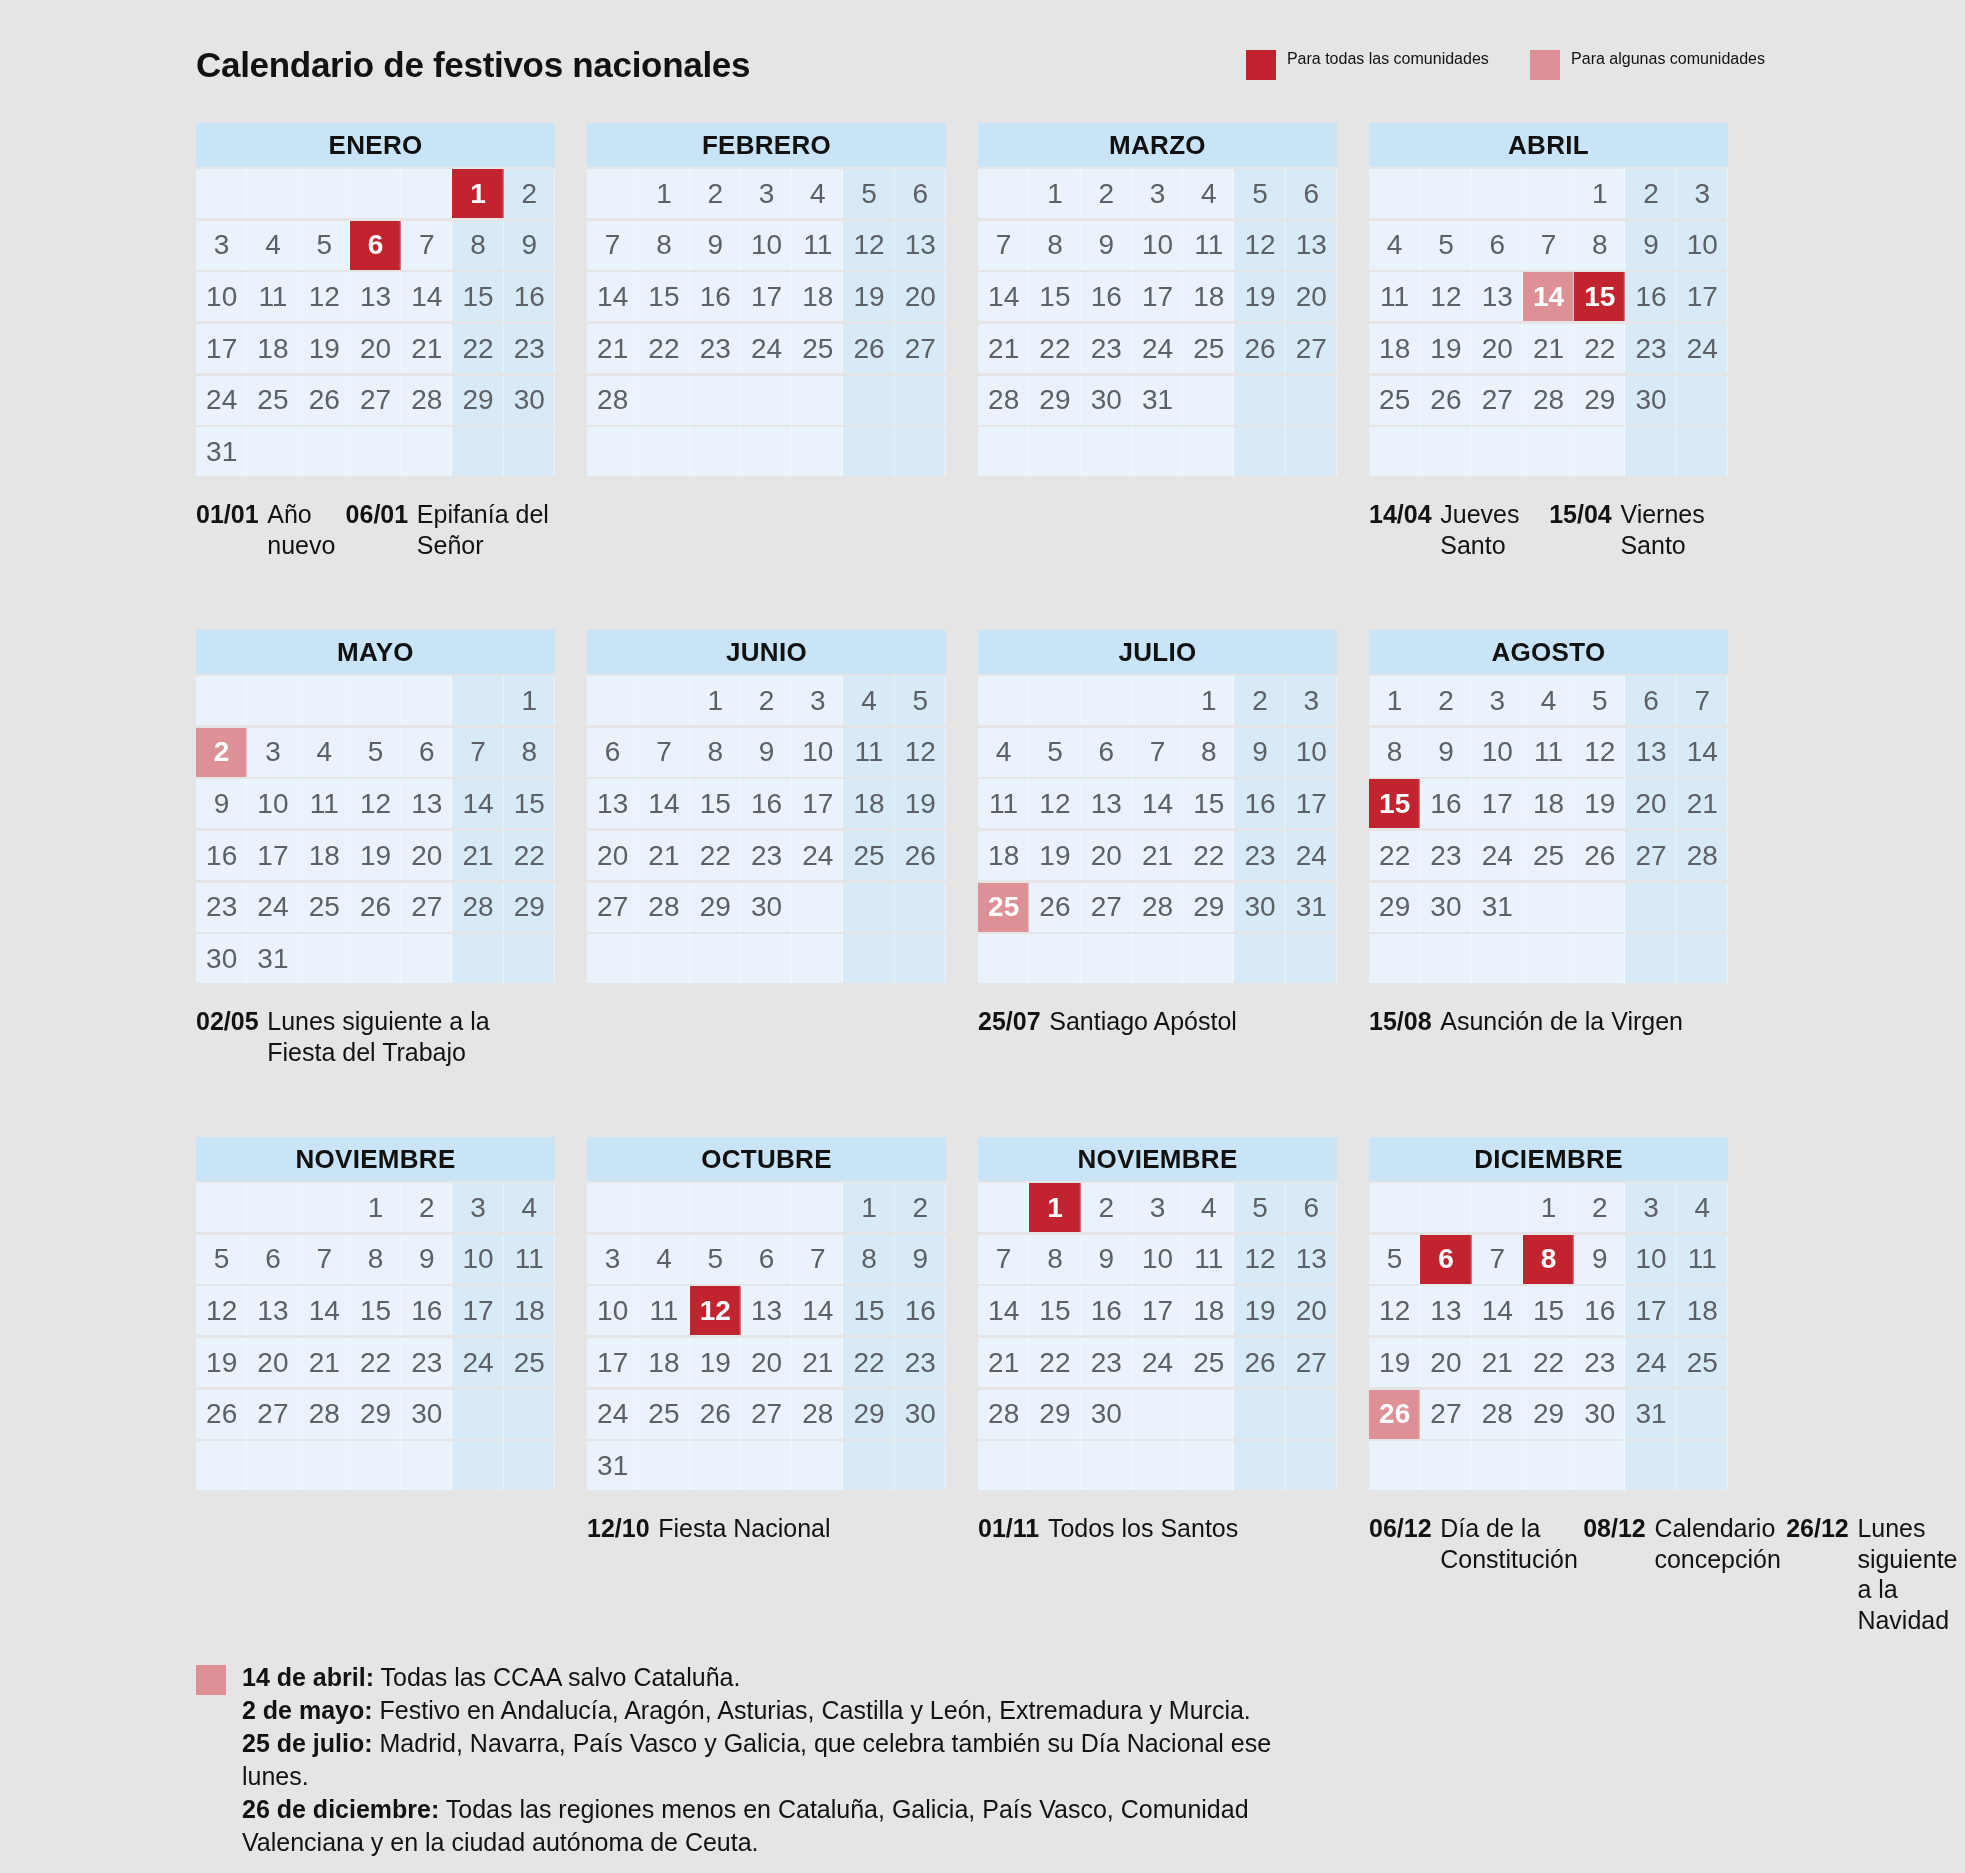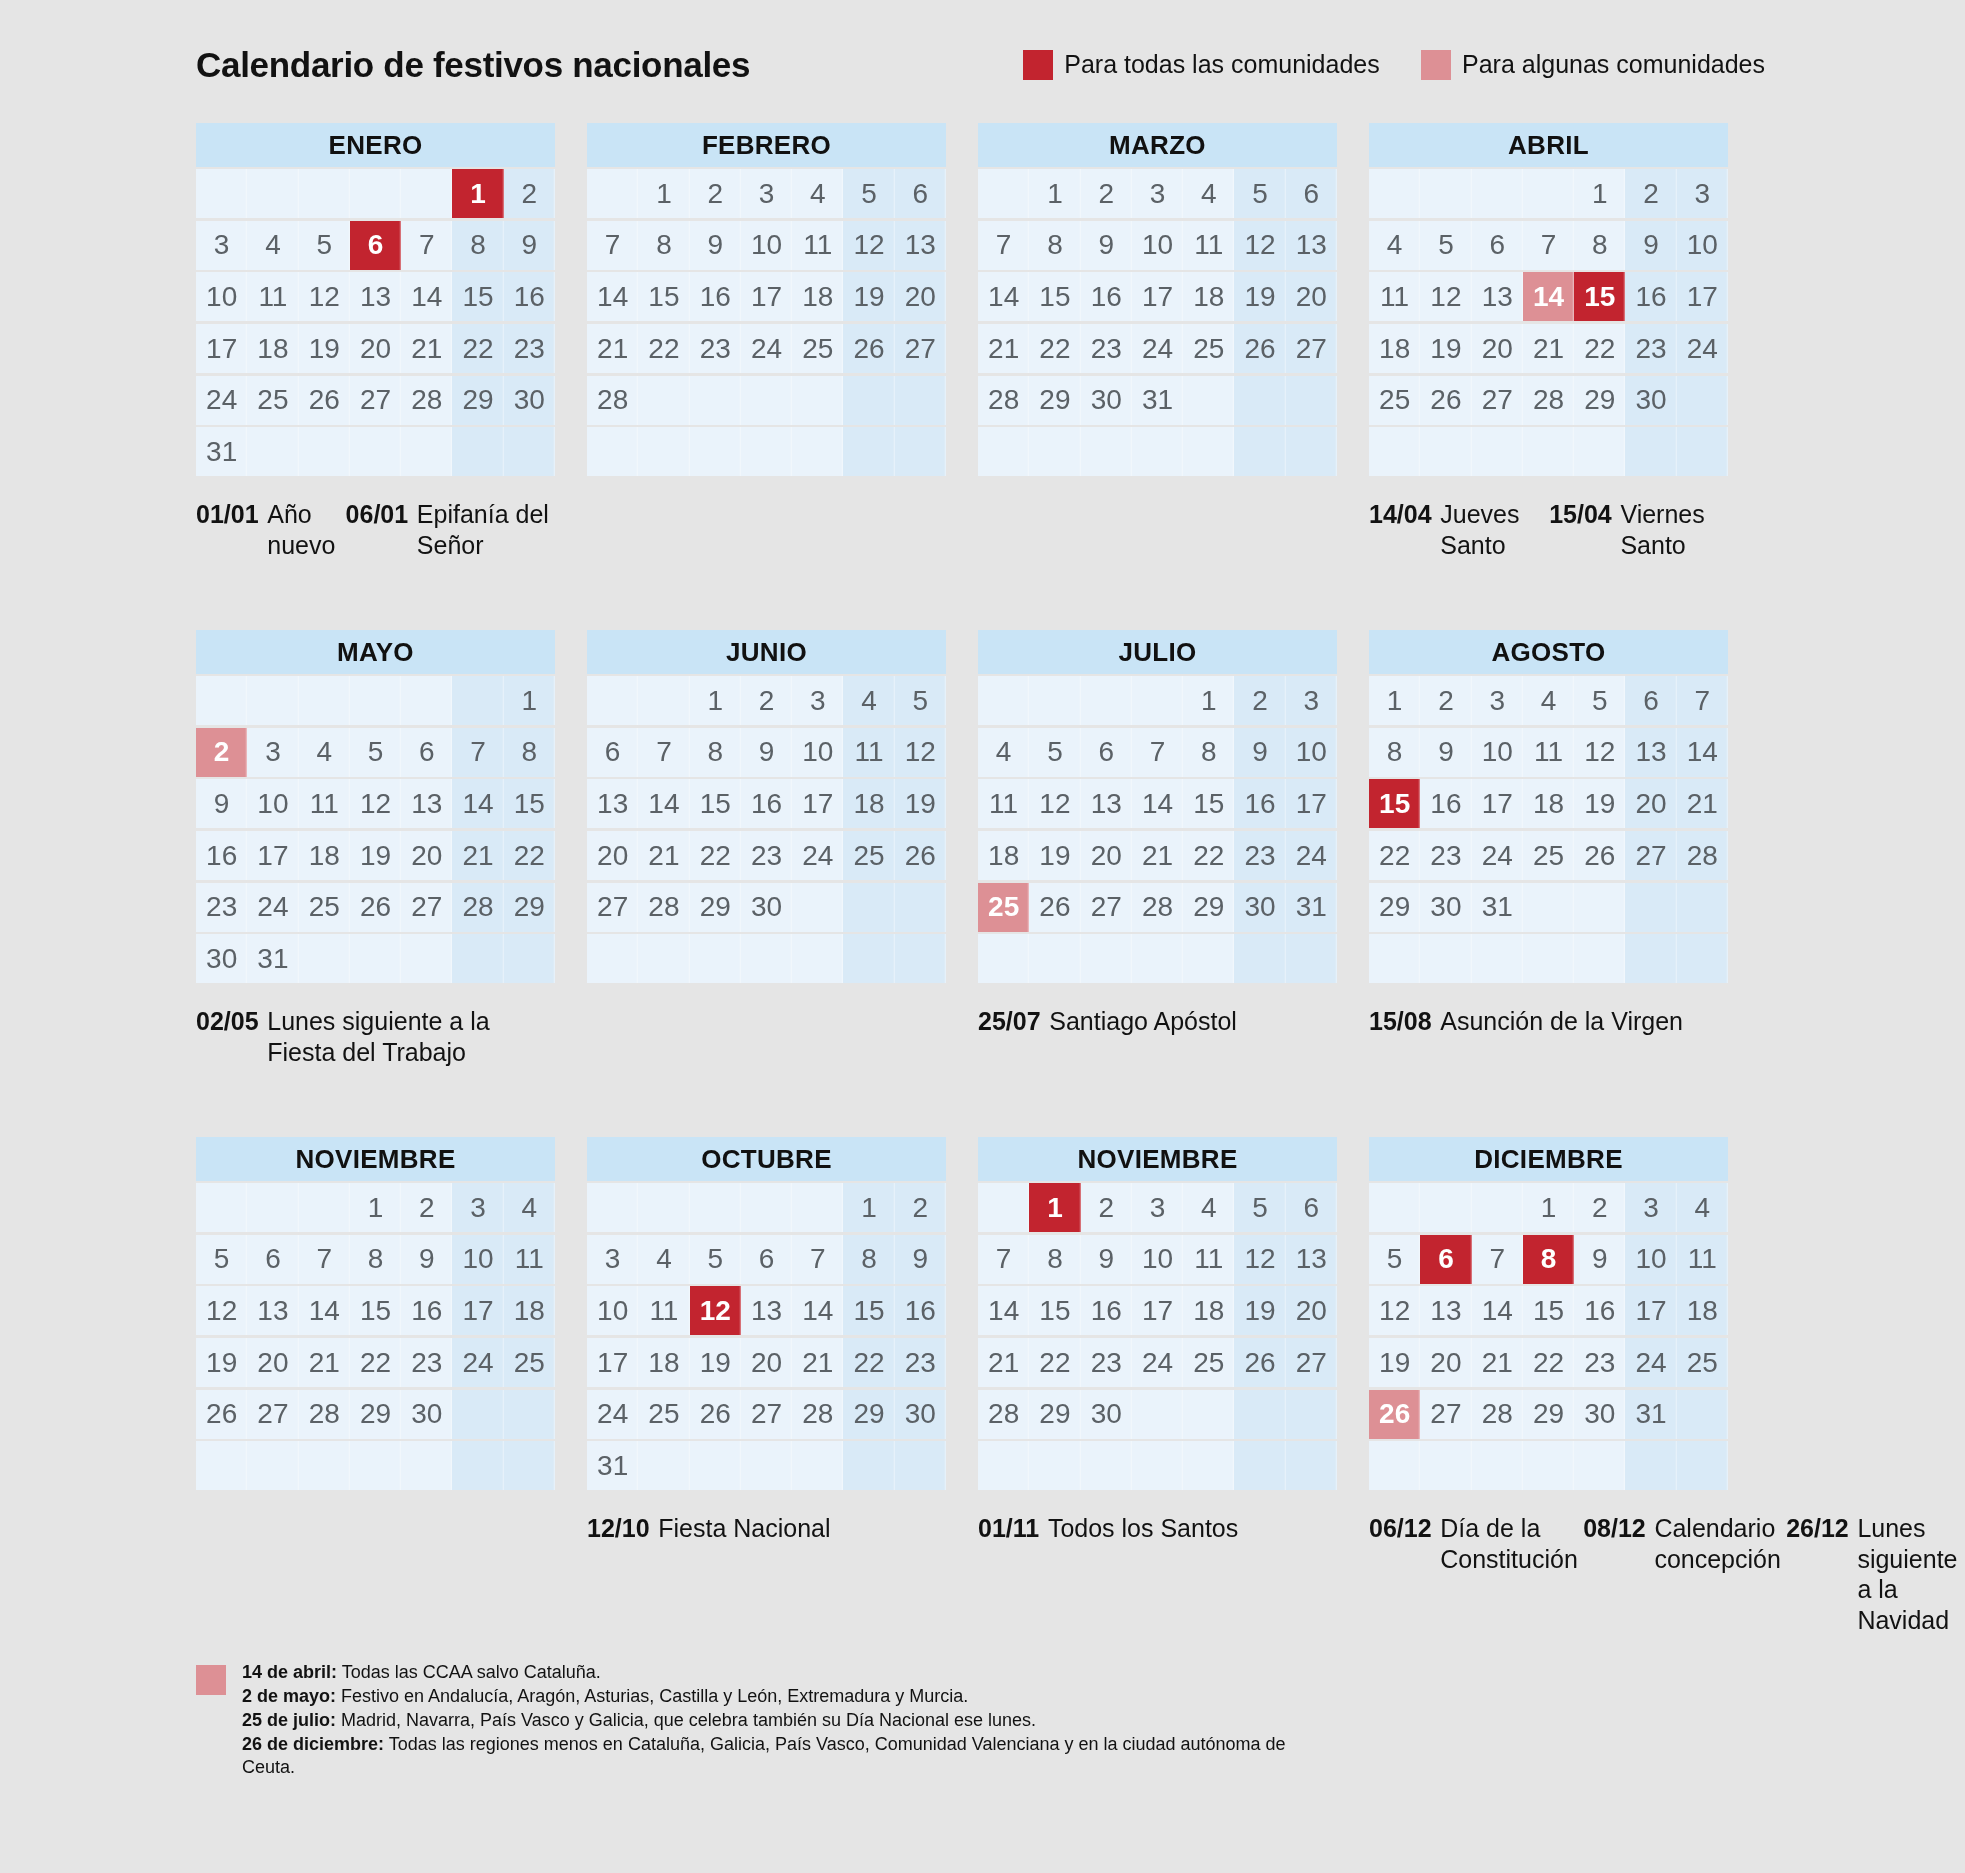--- a/index.html
+++ b/index.html
@@ -8,21 +8,21 @@
     width:1965px;height:1873px;
     box-sizing:border-box;
     padding:47px 0 0 196px;
     background:#e5e5e5;
     color:#121212;
     font-family:"Liberation Sans", sans-serif;
   }
   .topbar{display:flex;align-items:center;width:1569px;margin-bottom:41px;}
   .page-title{font-size:35px;font-weight:700;letter-spacing:-0.3px;line-height:1;}
   .legend{margin-left:auto;display:flex;gap:41px;align-items:center;}
-  .legend-item{display:flex;gap:11.3px;font-size:25px;color:#121212;}
+  .legend-item{display:flex;gap:11.3px;font-size:16px;color:#121212;}
   .swatch{width:30px;height:30px;flex:none;}
   .swatch.all{background:var(--c-all,#c2242f);}
   .swatch.some{background:var(--c-some,#dd9095);}
 
   .months{display:grid;grid-template-columns:repeat(4,359px);column-gap:32px;grid-auto-rows:507px;}
   .month{width:359px;}
   .month-header{
     height:44px;background:var(--c-head,#c9e4f6);
     display:flex;align-items:center;justify-content:center;
     font-size:26px;font-weight:700;color:#111;letter-spacing:0.3px;
@@ -37,21 +37,21 @@
   .cell.hall{background:var(--c-all,#c2242f);color:#fff;font-weight:700;}
   .cell.hsome{background:var(--c-some,#dd9095);color:#fff;font-weight:700;}
 
   .mlabels{margin-top:22.6px;display:flex;flex-direction:row;gap:5.3px;}
   .mlabel{display:flex;font-size:25px;line-height:1.22;color:#121212;}
   .mlabel .d{font-weight:700;margin-right:8.7px;white-space:nowrap;}
   .mlabel .t{max-width:272px;}
 
   .footnotes{display:flex;gap:16px;margin-top:17.3px;}
   .fsq{width:30px;height:30px;background:var(--c-some,#dd9095);flex:none;margin-top:4px;}
-  .ftext{max-width:1092px;font-size:18px;line-height:1.32;color:#121212;}
+  .ftext{max-width:1092px;font-size:25px;line-height:1.32;color:#121212;}
   .fline b{font-weight:700;}
 </style>
 </head>
 <body>
 
 <div class="page">
 
   <div class="topbar">
     <div class="page-title">Calendario de festivos nacionales</div>
     <div class="legend">

